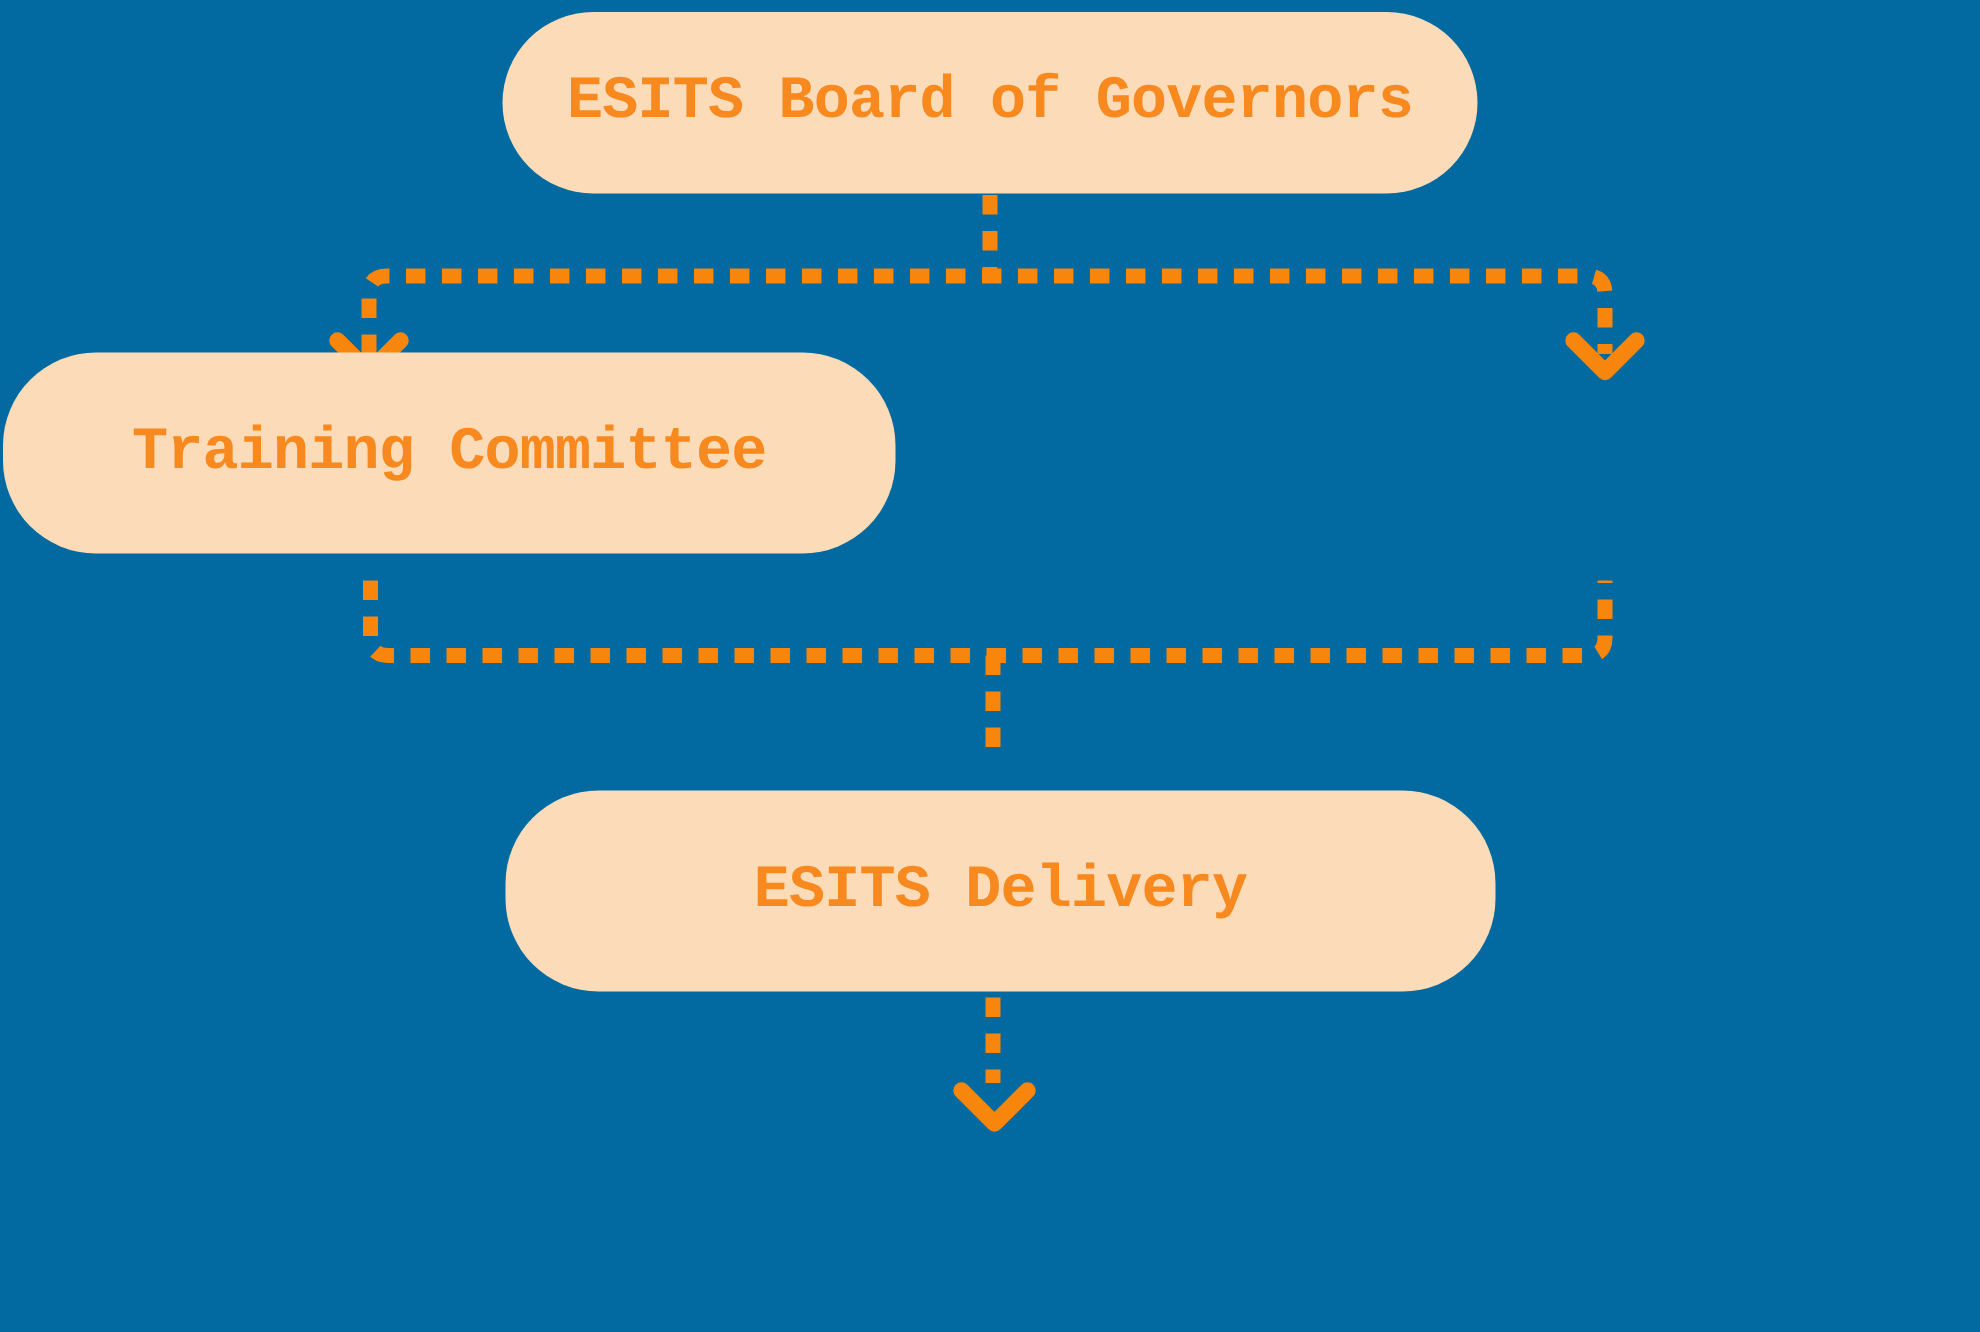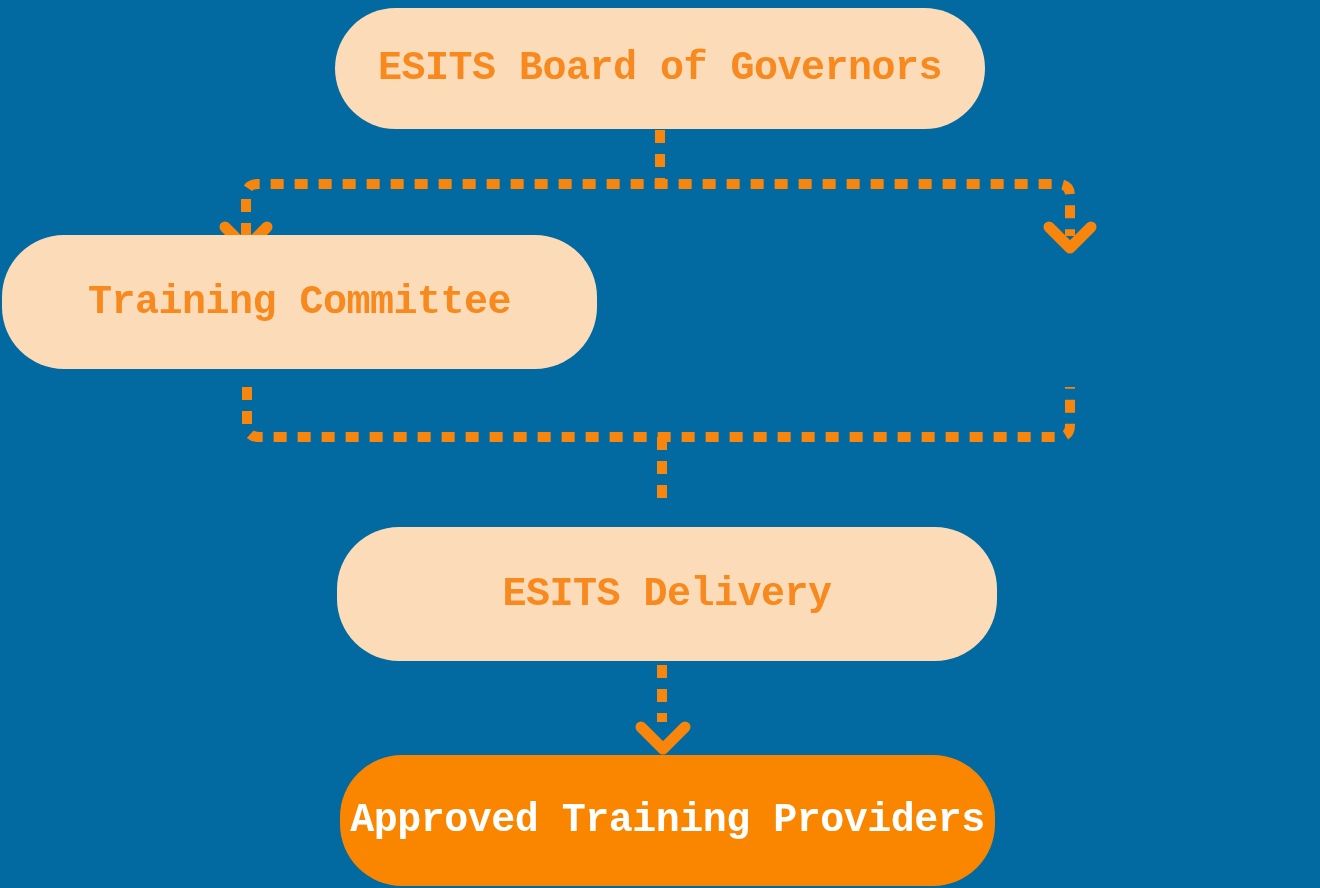--- a/index.html
+++ b/index.html
@@ -91,17 +91,14 @@
 
   <div id="node-training" class="node node-light">
     <span class="label">Training Committee</span>
   </div>
 
 
   <div id="node-delivery" class="node node-light">
     <span class="label">ESITS Delivery</span>
   </div>
 
-  <div id="node-approved" class="node node-solid">
-    <span class="label">Approved Training Providers</span>
-  </div>
 
 </div>
 
 </body></html>

